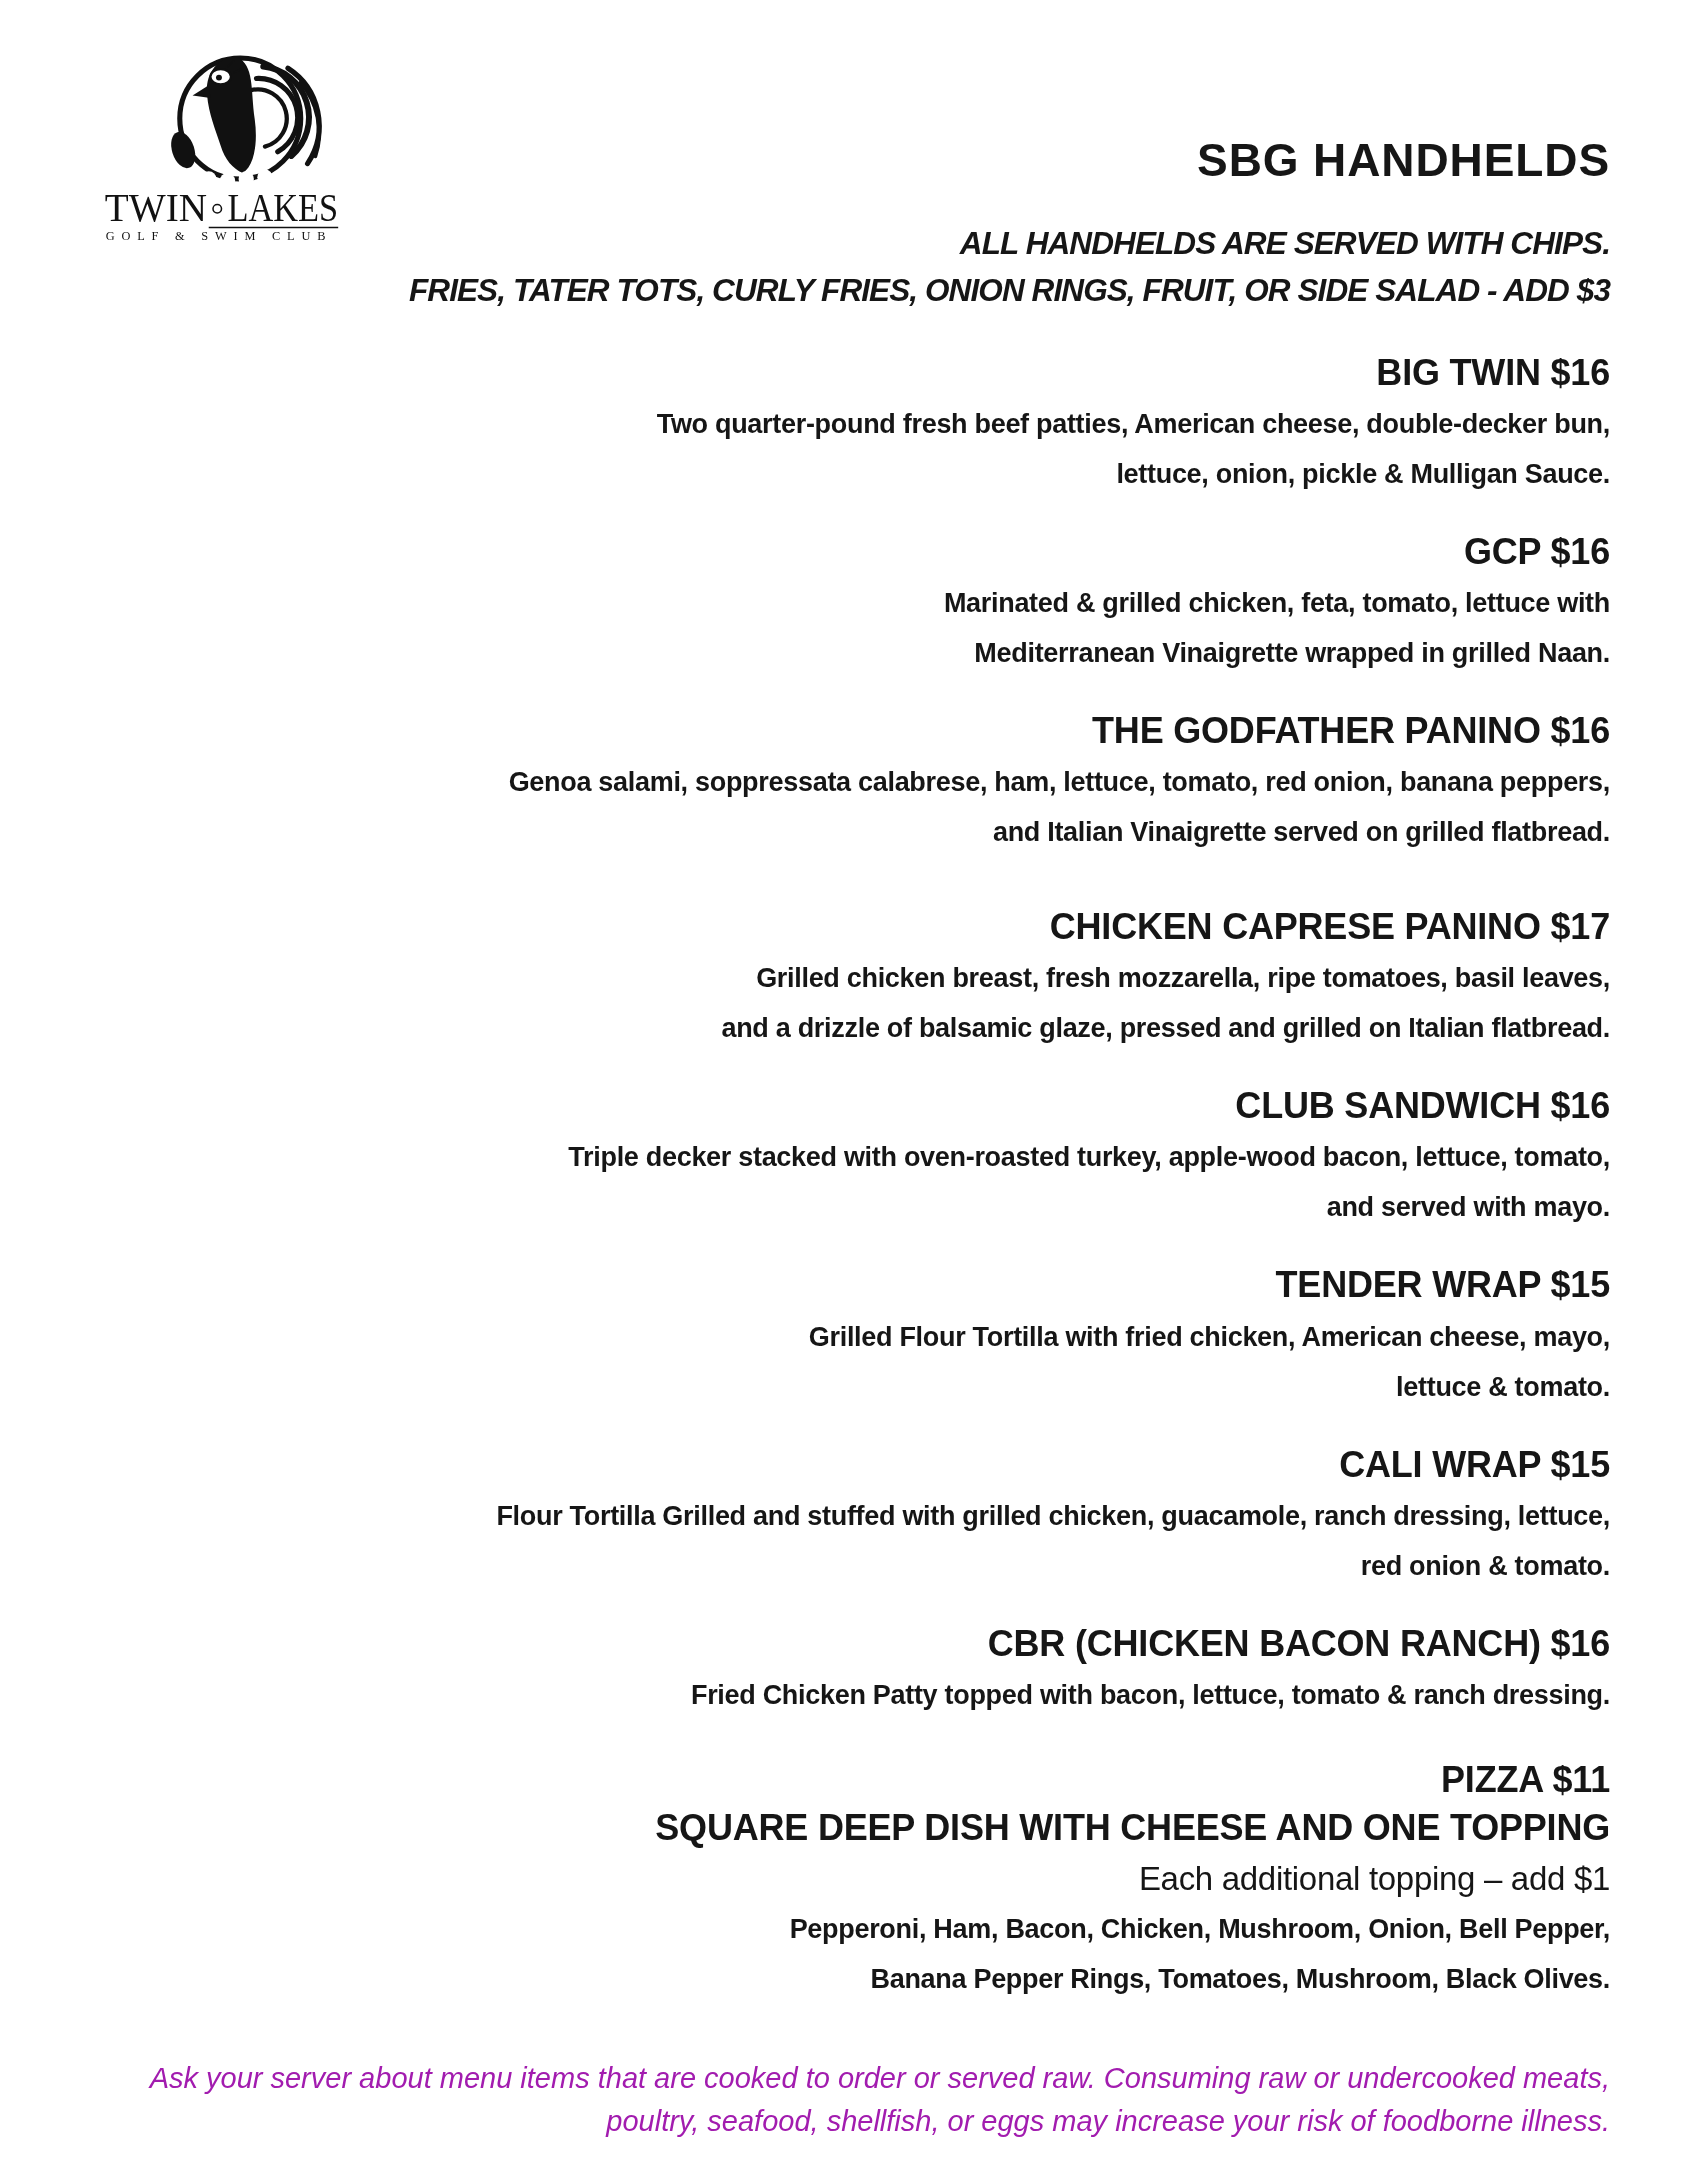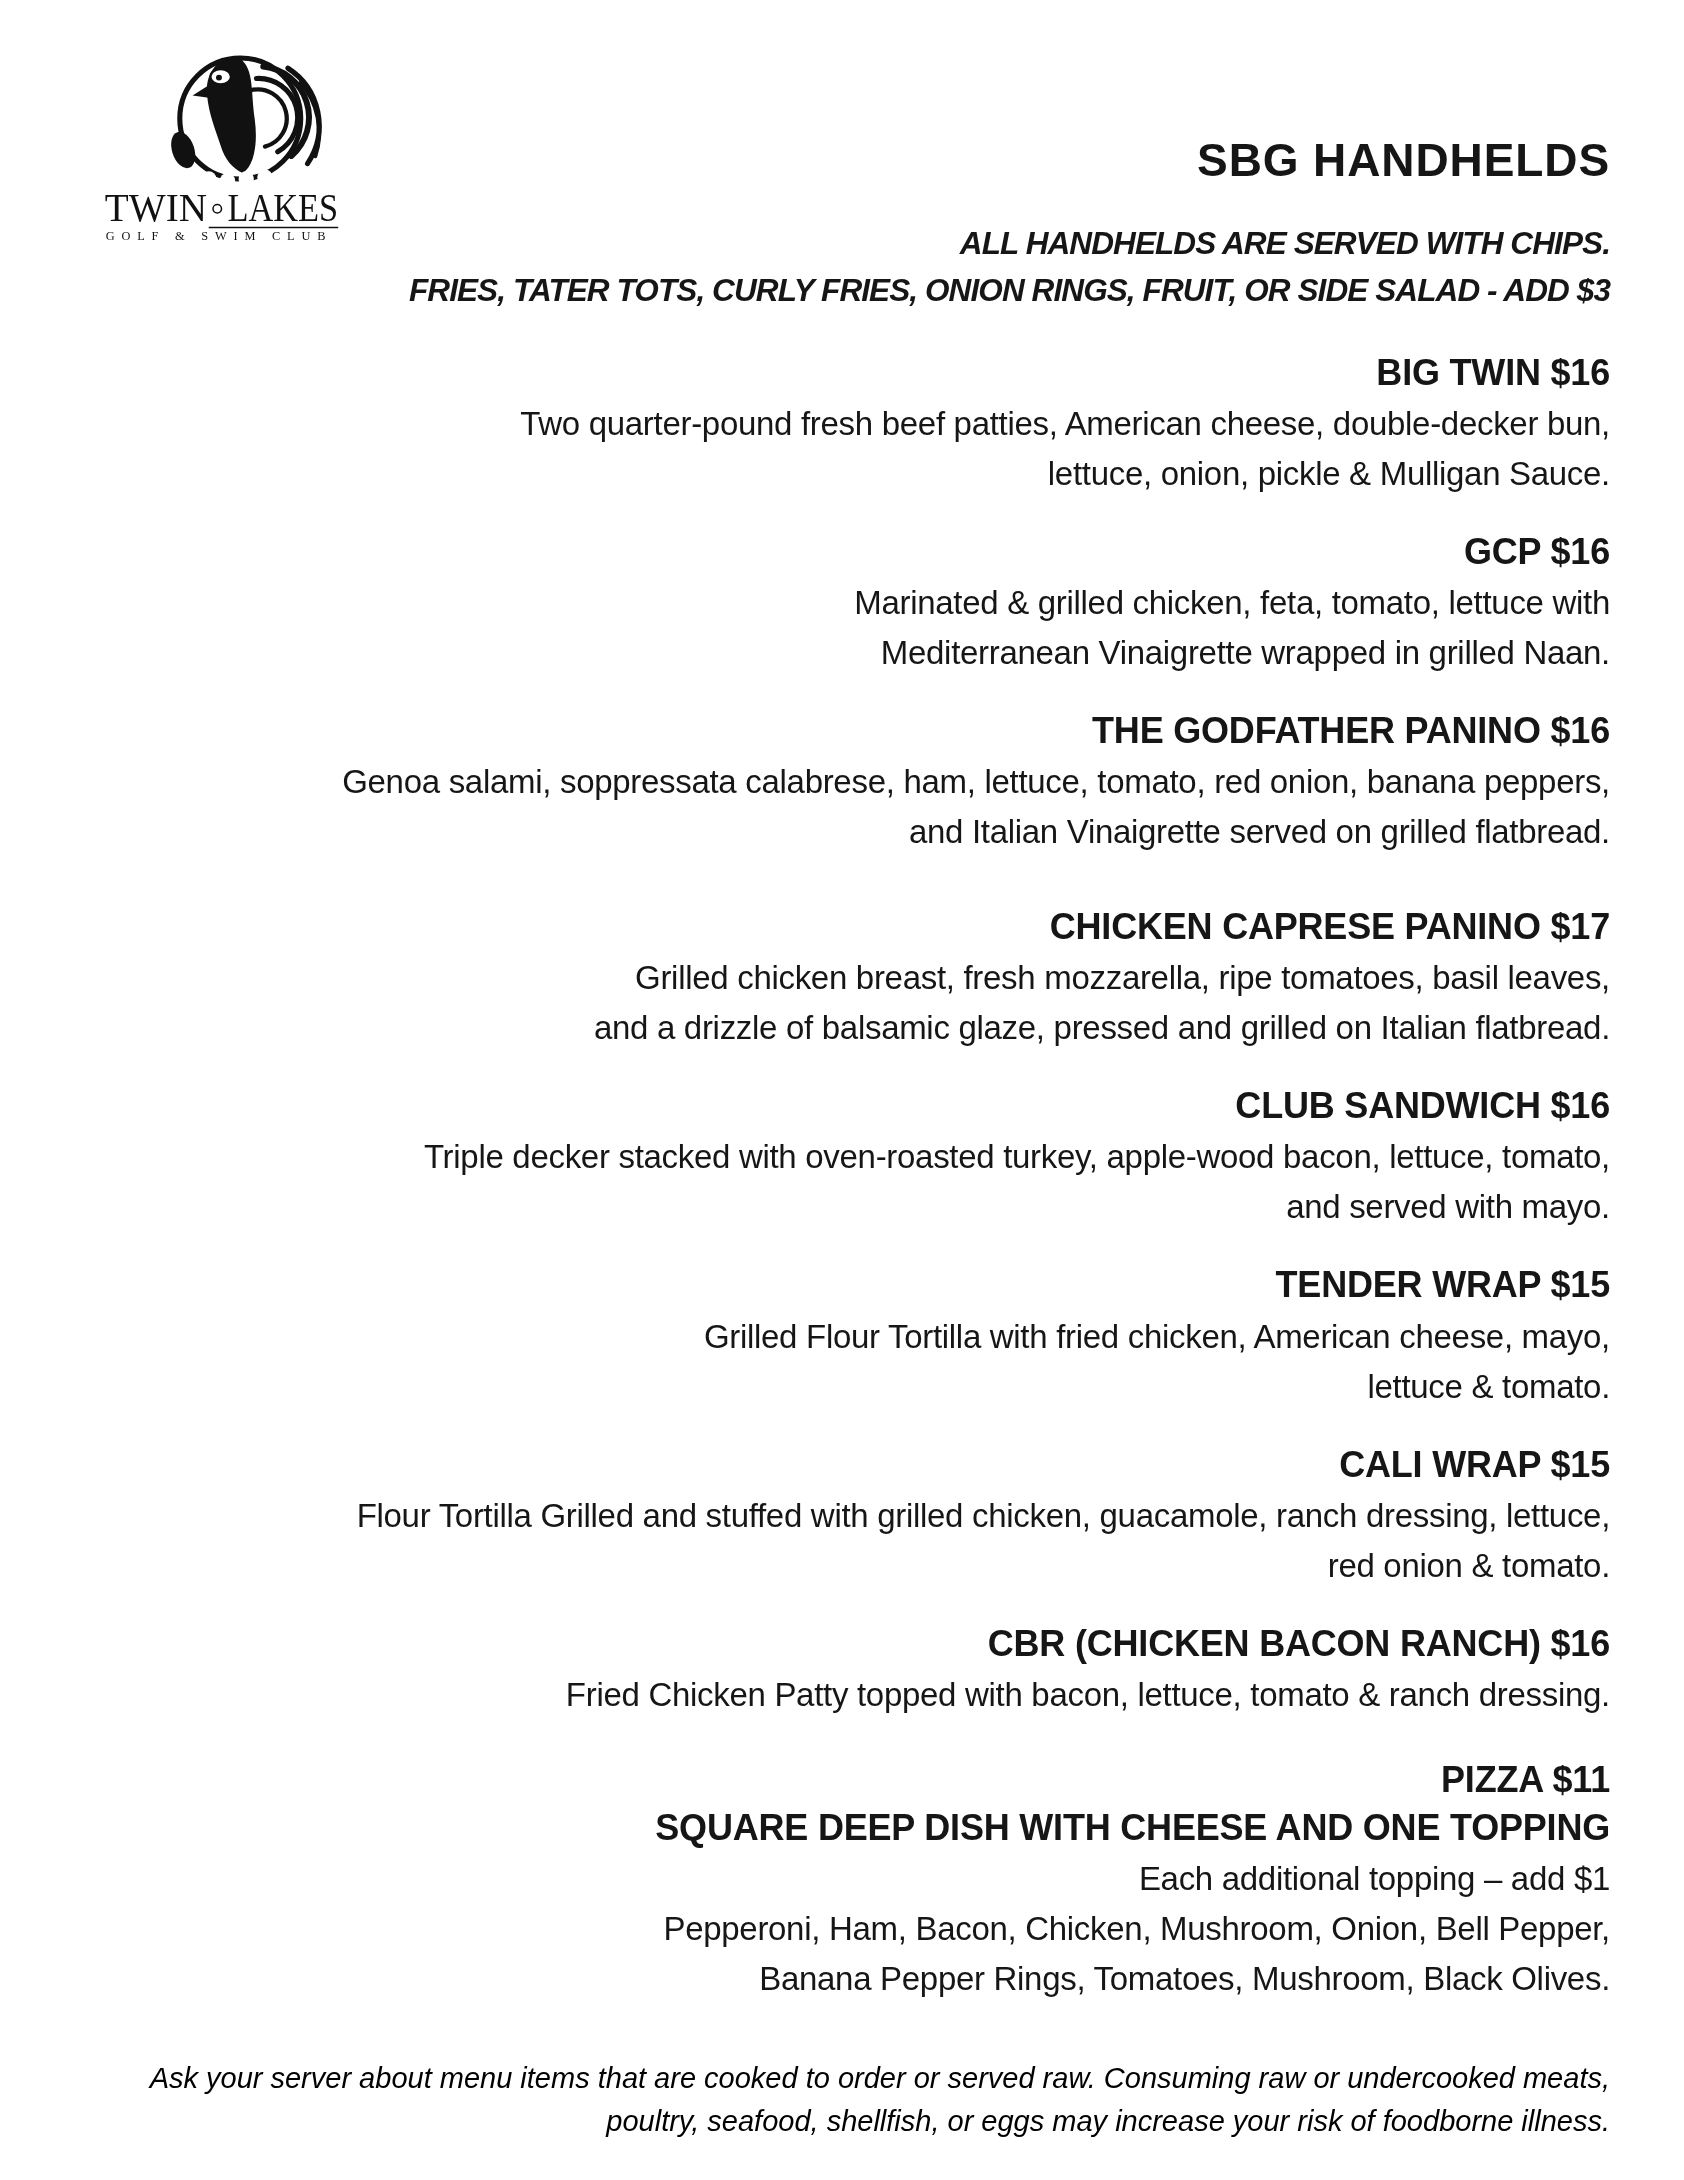--- a/index.html
+++ b/index.html
@@ -26,29 +26,29 @@
   .menu-section { margin-top:31px; }
   .menu-section.first-section  { margin-top:37px; }
   .menu-section.section-caprese{ margin-top:48px; }
   .menu-section.section-pizza  { margin-top:38px; }
 
   .heading { font-size:36px; font-weight:700; line-height:43px; letter-spacing:-0.2px; }
   .pizza-sub { margin-top:5.1px; }
 
   .desc {
     margin-top:5.1px;
-    font-size:33px; font-weight:400;
+    font-size:27px; font-weight:700;
     line-height:50px; letter-spacing:-0.3px;
   }
   .pizza-note { margin-top:5.1px; font-size:33px; line-height:50px; letter-spacing:-0.3px; }
 
   .footer {
     margin-top:53px;
     font-size:29px; font-style:italic;
-    line-height:43px; color:#000000;
+    line-height:43px; color:#a21caf;
   }
 </style>
 </head>
 <body>
 
 <div class="page">
 
   <div class="logo">
     <svg viewBox="0 0 310 245" width="264" height="209">
 

